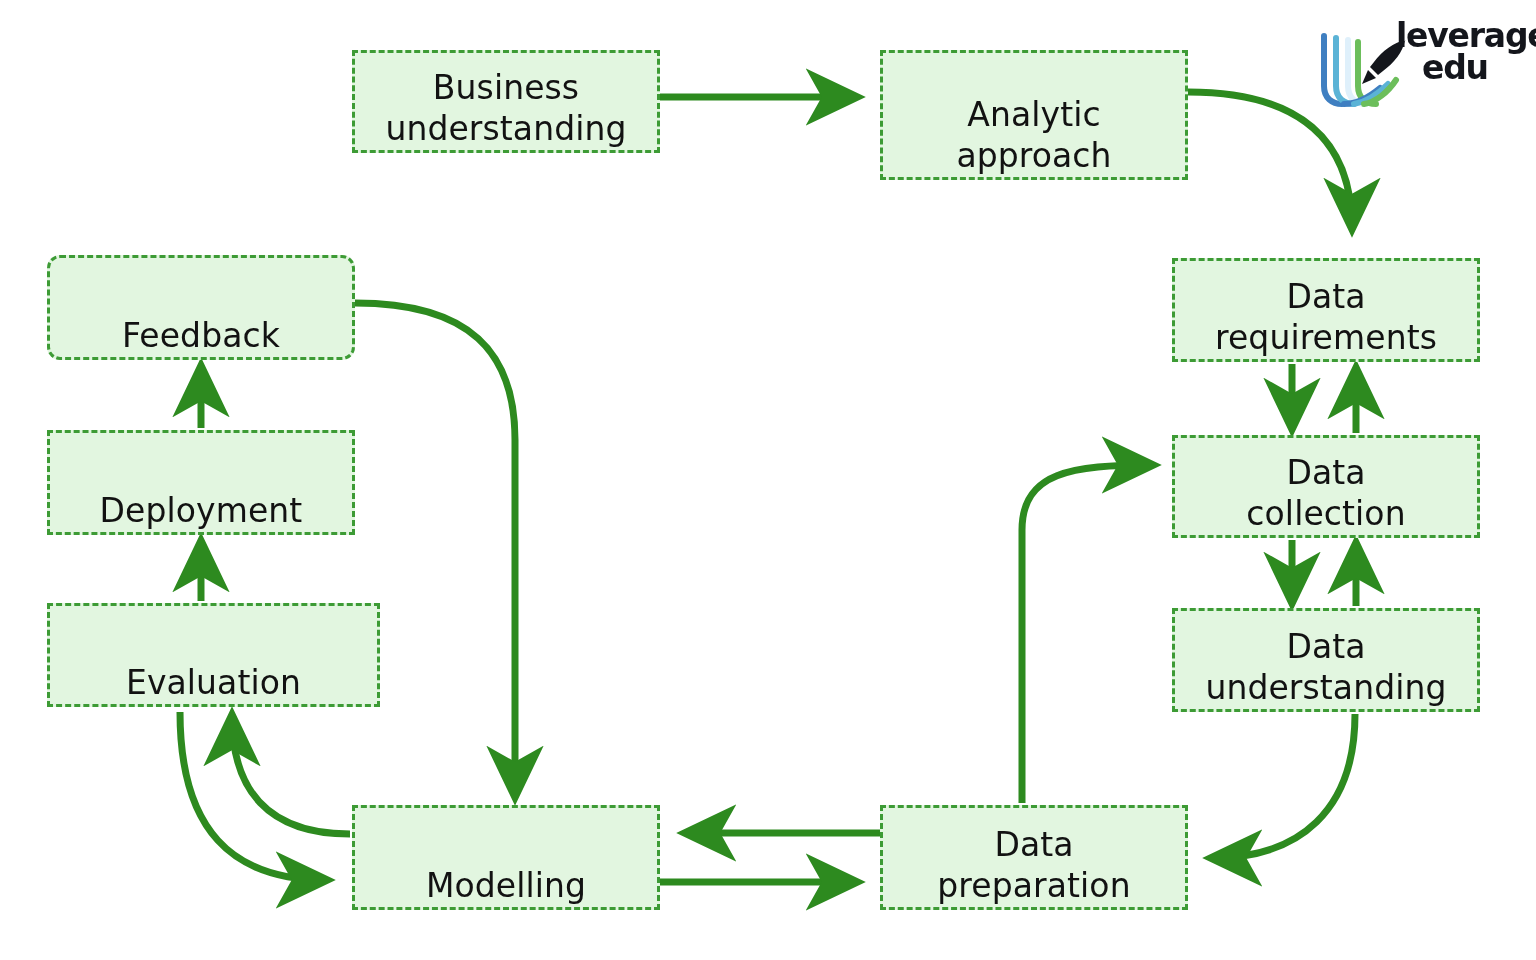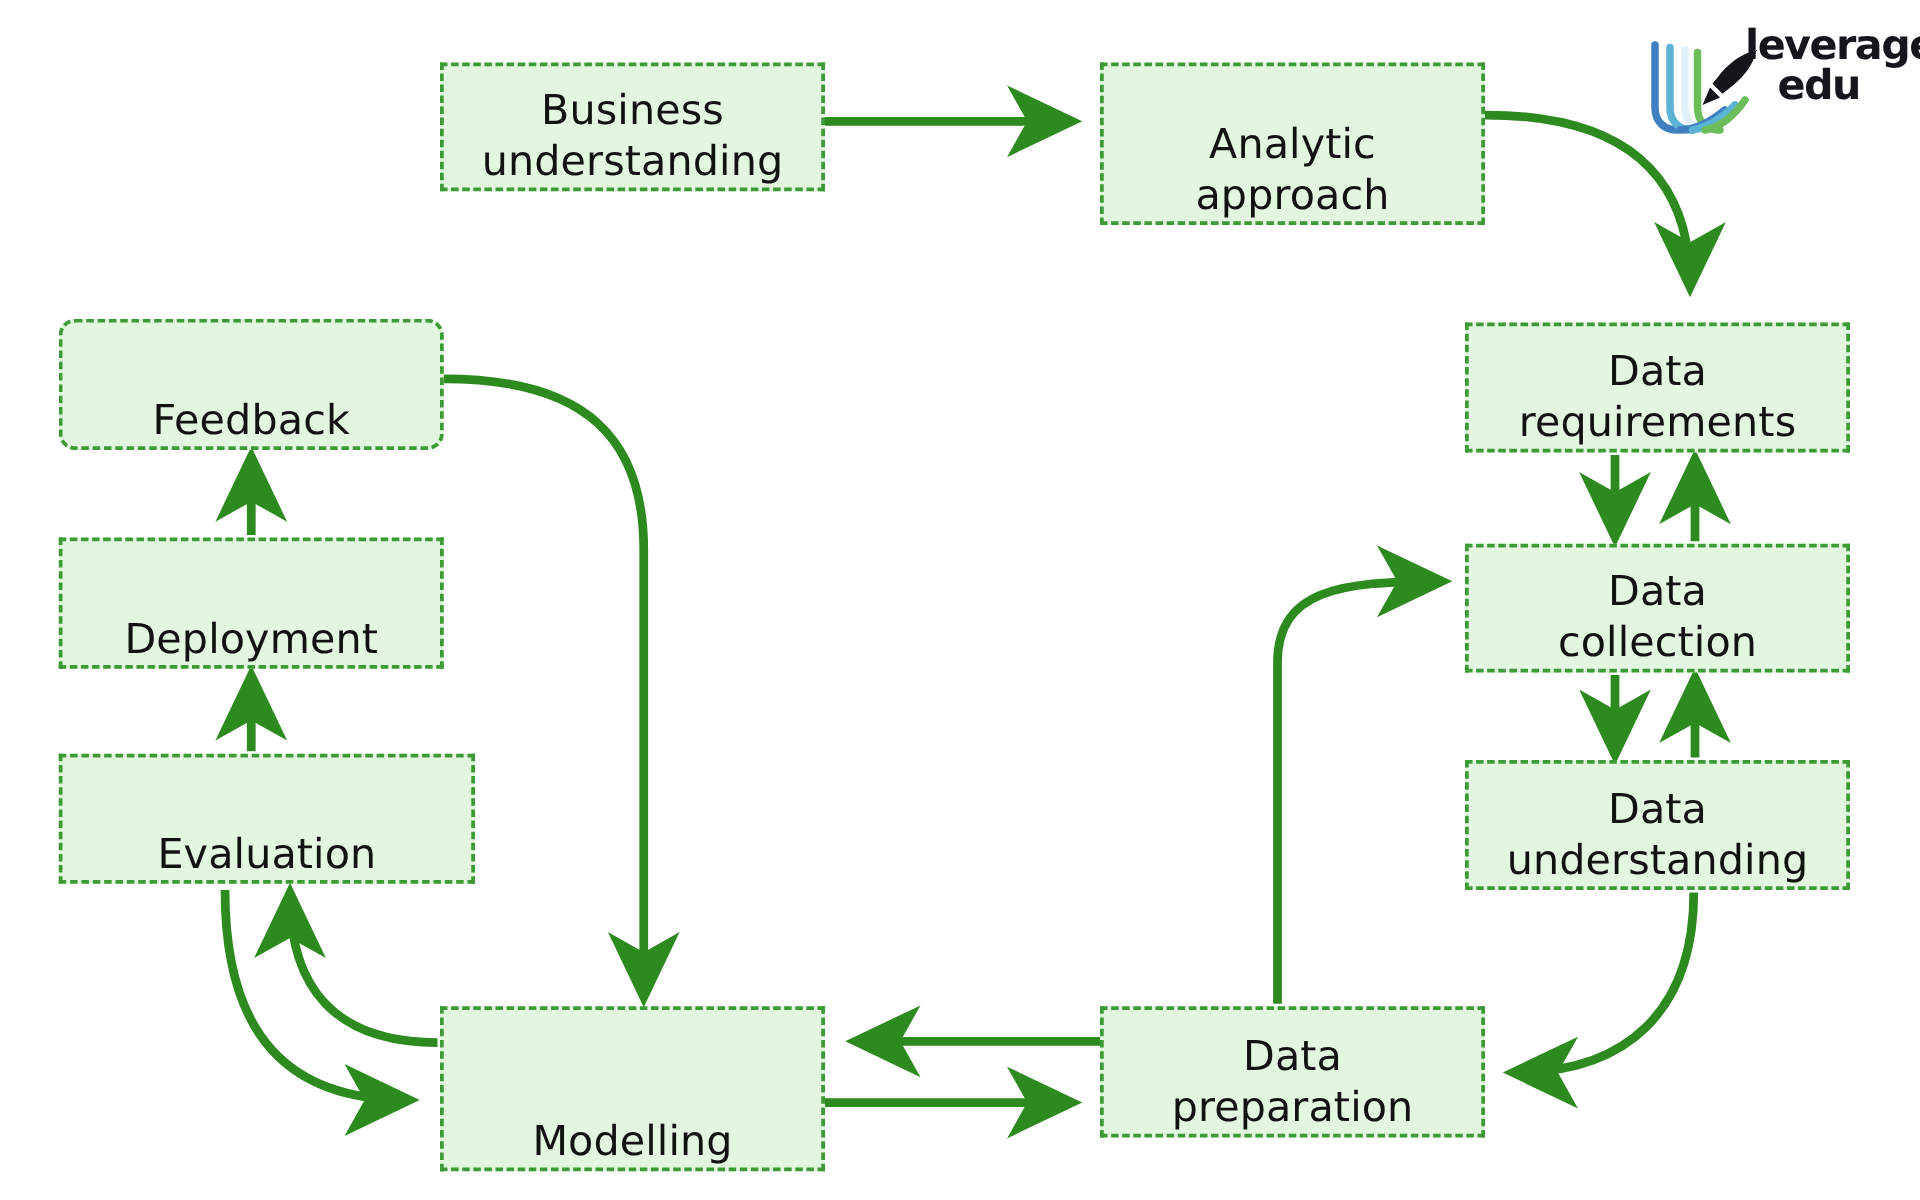--- a/index.html
+++ b/index.html
@@ -140,21 +140,21 @@
   </div>
 
   <div class="node" style="left:47px;top:430px;width:308px;height:105px;">
     <span>Deployment</span>
   </div>
 
   <div class="node" style="left:47px;top:603px;width:333px;height:104px;">
     <span>Evaluation</span>
   </div>
 
-  <div class="node" style="left:352px;top:805px;width:308px;height:132px;">
+  <div class="node" style="left:352px;top:805px;width:308px;height:105px;">
     <span>Modelling</span>
   </div>
 
   <div class="node" style="left:880px;top:805px;width:308px;height:105px;">
     <span>Data
 preparation</span>
   </div>
 
   <div id="logo">
     <svg width="110" height="92" viewBox="0 0 110 92">

